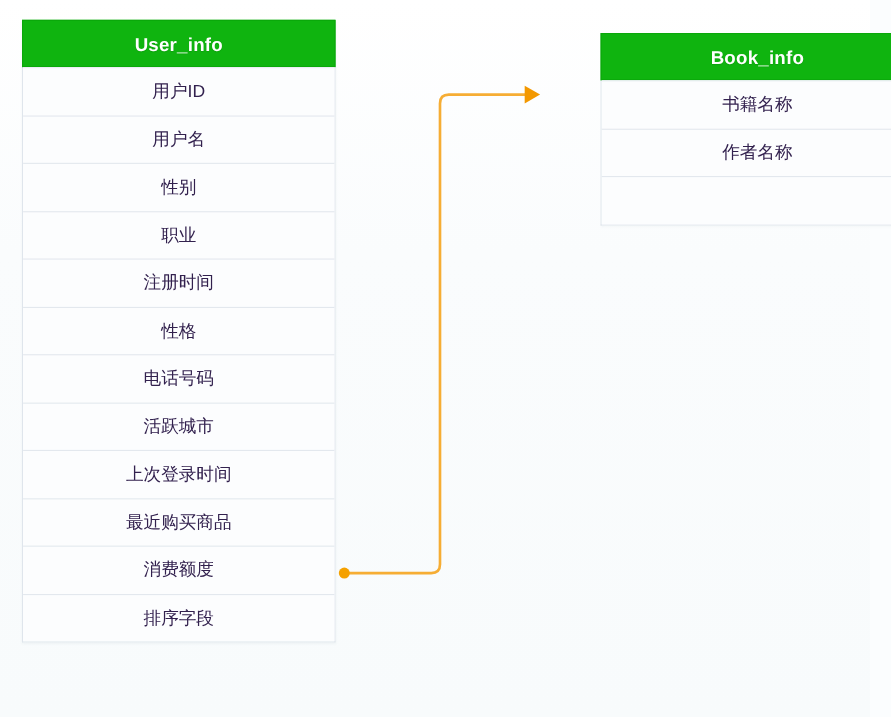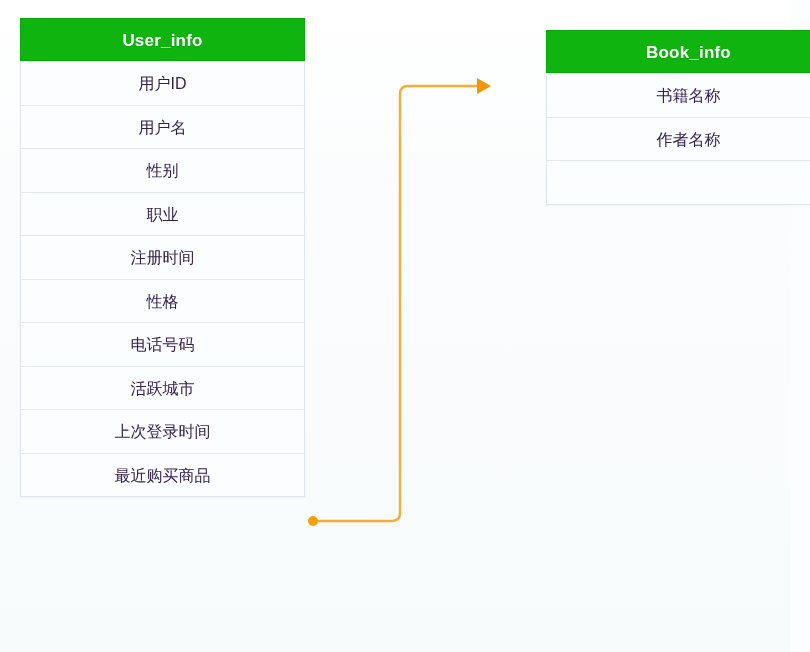--- a/index.html
+++ b/index.html
@@ -105,20 +105,22 @@
       <div class="entity-row">用户ID</div>
       <div class="entity-row">用户名</div>
       <div class="entity-row">性别</div>
       <div class="entity-row">职业</div>
       <div class="entity-row">注册时间</div>
       <div class="entity-row">性格</div>
       <div class="entity-row">电话号码</div>
       <div class="entity-row">活跃城市</div>
       <div class="entity-row">上次登录时间</div>
       <div class="entity-row">最近购买商品</div>
+      <div class="entity-row">消费额度</div>
+      <div class="entity-row">排序字段</div>
     </div>
   </div>
 
   <div class="entity" id="entity-book">
     <div class="entity-header">Book_info</div>
     <div class="entity-rows">
       <div class="entity-row">书籍名称</div>
       <div class="entity-row">作者名称</div>
       <div class="entity-row empty"></div>
     </div>

